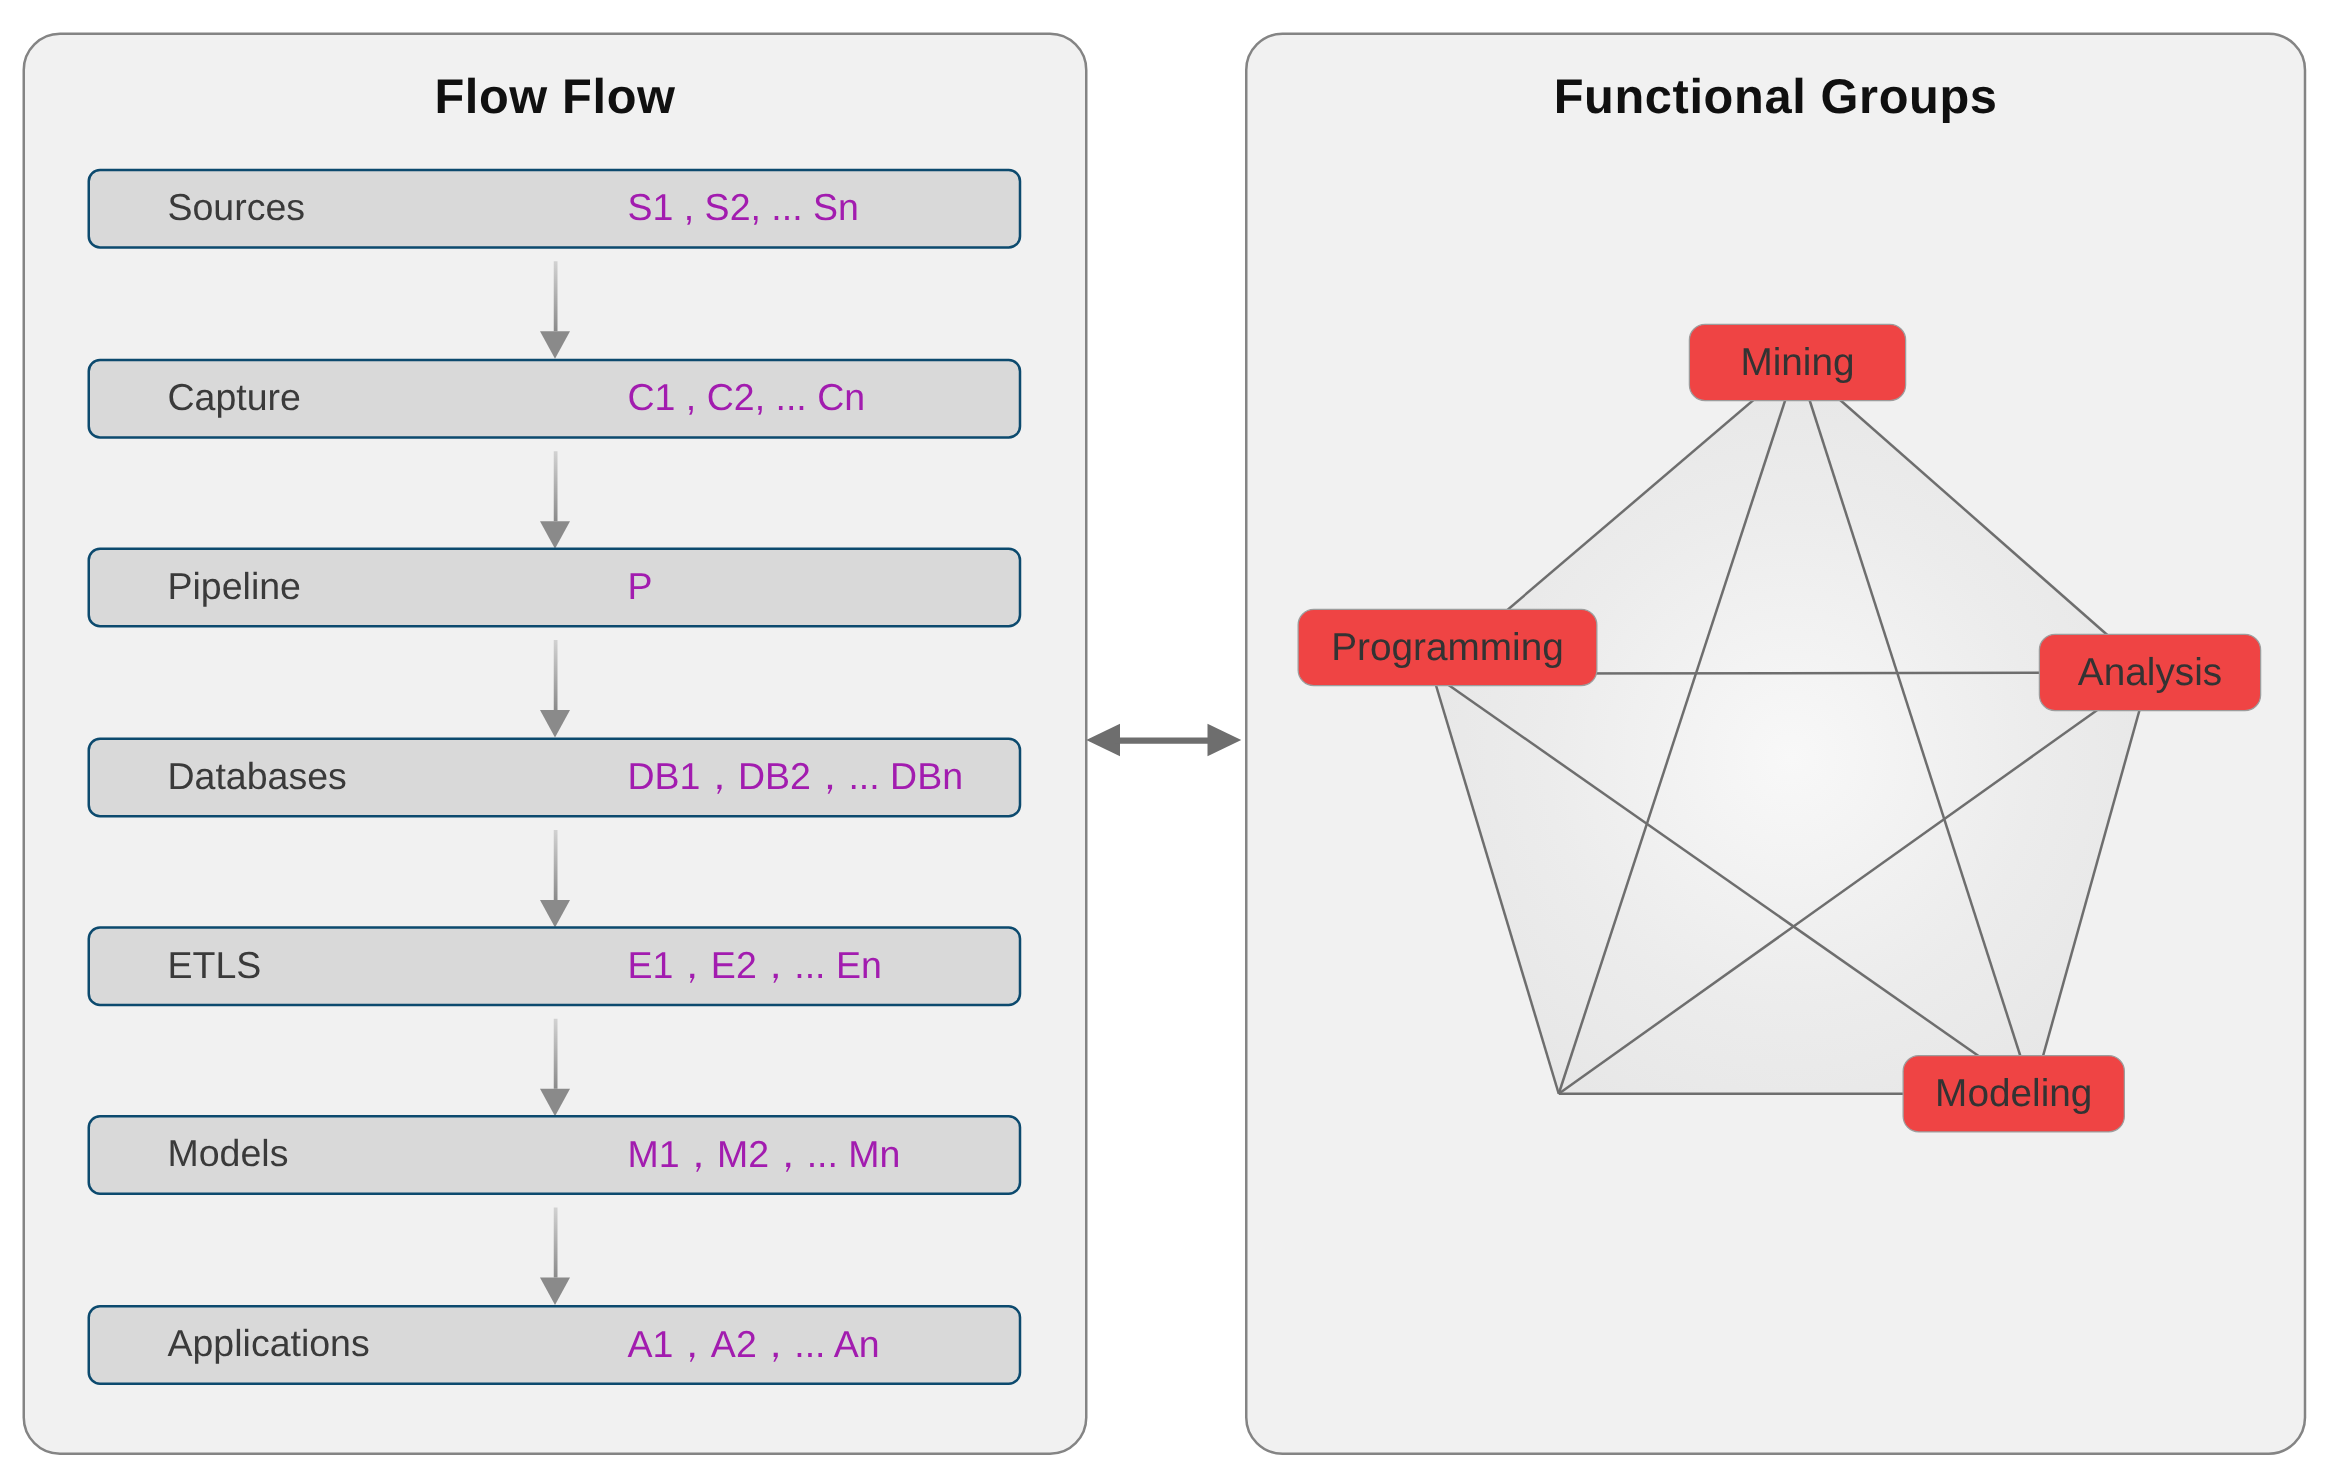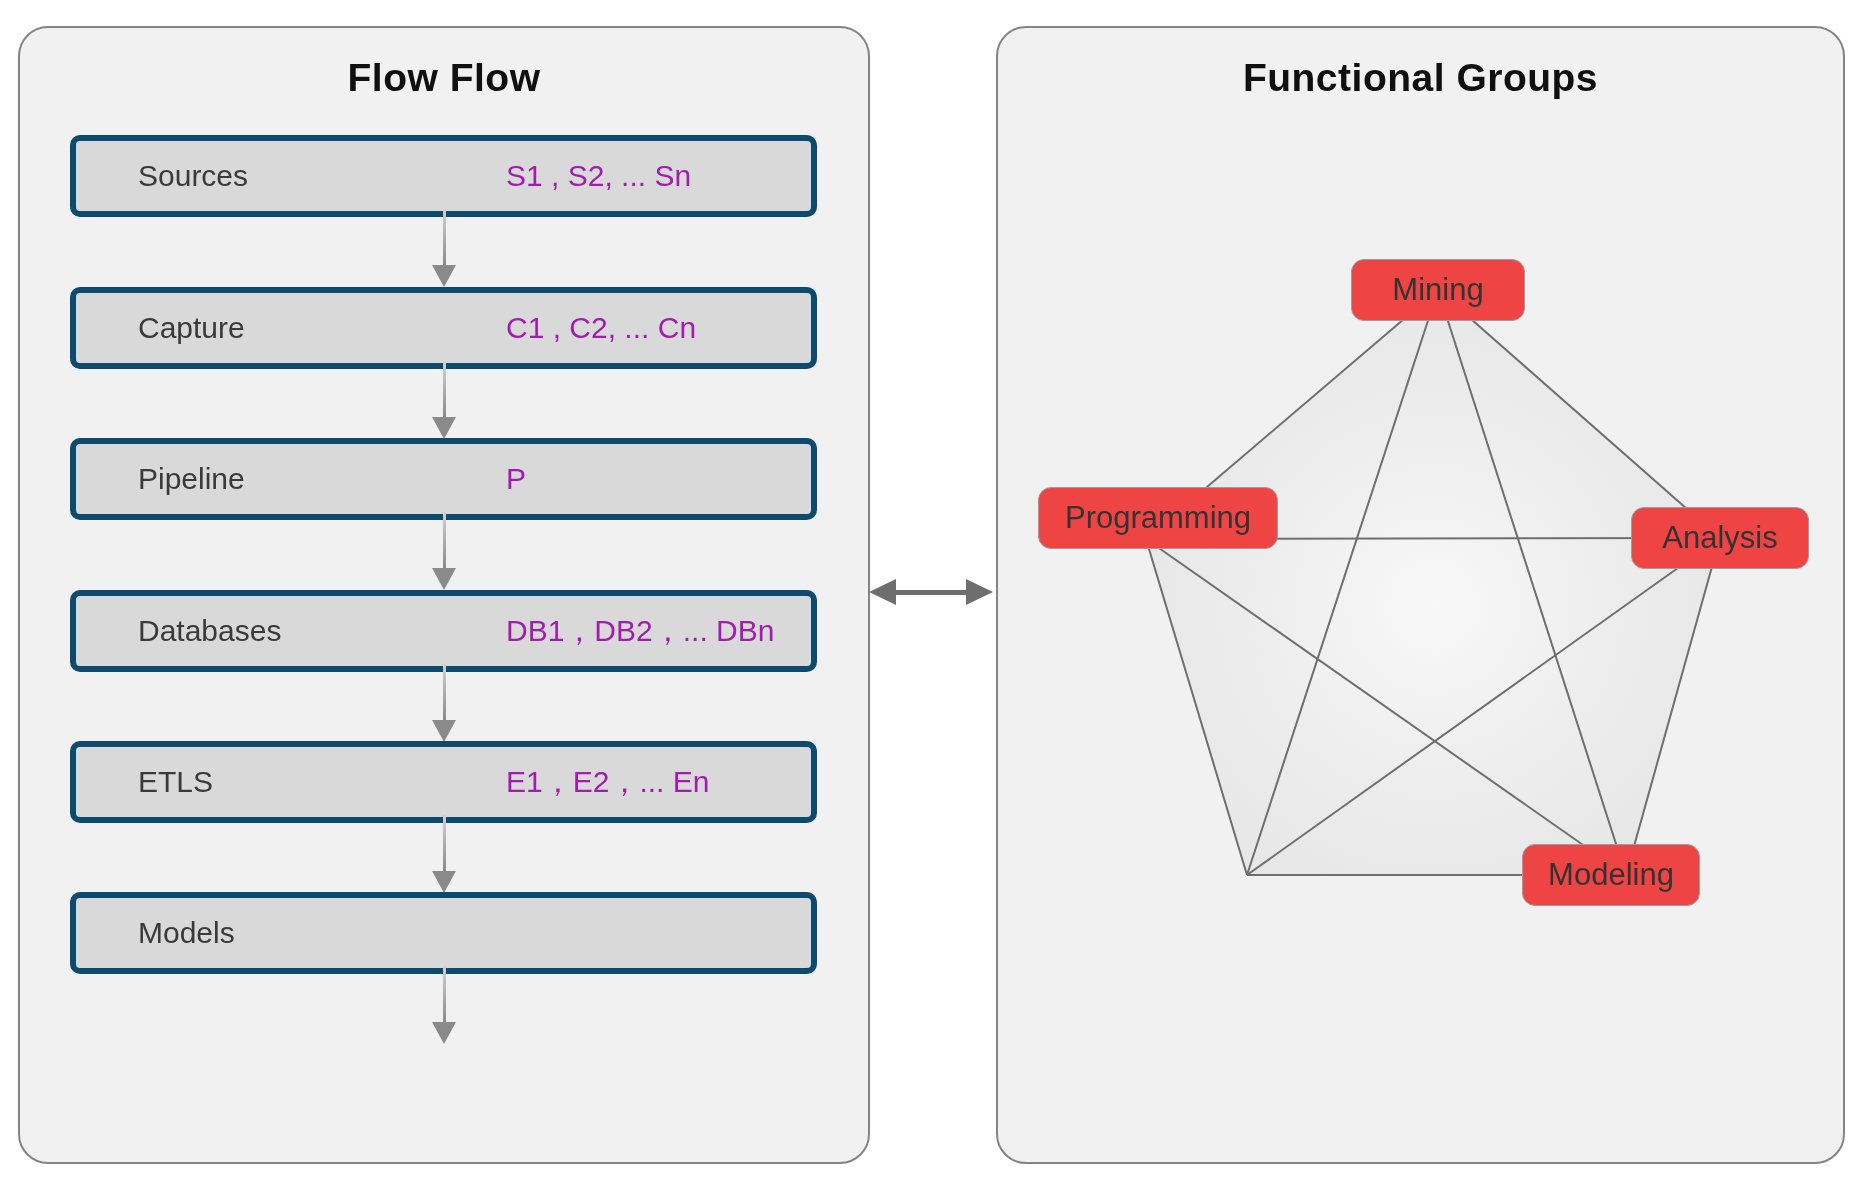--- a/index.html
+++ b/index.html
@@ -28,23 +28,23 @@
     font-size: 39px;
     font-weight: 700;
     color: #101010;
     letter-spacing: 0.5px;
   }
   
   .flow-row {
     position: absolute;
     left: 50px;
     width: 747px;
-    height: 82px;
+    height: 64px;
     background: #d9d9d9;
-    border: 6px solid #0c4a6e;
+    border: 2px solid #0c4a6e;
     border-radius: 10px;
     box-sizing: border-box;
   }
   .row-label {
     position: absolute;
     left: 62px;
     top: 50%;
     transform: translateY(-50%);
     font-size: 30px;
     color: #3a3a3a;
@@ -178,26 +178,31 @@
       <span class="row-label">ETLS</span>
       <span class="row-value">E1，E2，... En</span>
     </div>
     <div class="v-arrow" style="top:787px">
       <div class="shaft"></div>
       <div class="head"></div>
     </div>
 
     <div class="flow-row" style="top:864px">
       <span class="row-label">Models</span>
+      <span class="row-value">M1，M2，... Mn</span>
     </div>
     <div class="v-arrow" style="top:938px">
       <div class="shaft"></div>
       <div class="head"></div>
     </div>
 
+    <div class="flow-row" style="top:1016px">
+      <span class="row-label">Applications</span>
+      <span class="row-value">A1，A2，... An</span>
+    </div>
   </section>
 
   <div class="h-connector">
     <div class="head-left"></div>
     <div class="bar"></div>
     <div class="head-right"></div>
   </div>
 
   <section class="panel right">
     <h1 class="panel-title">Functional Groups</h1>

